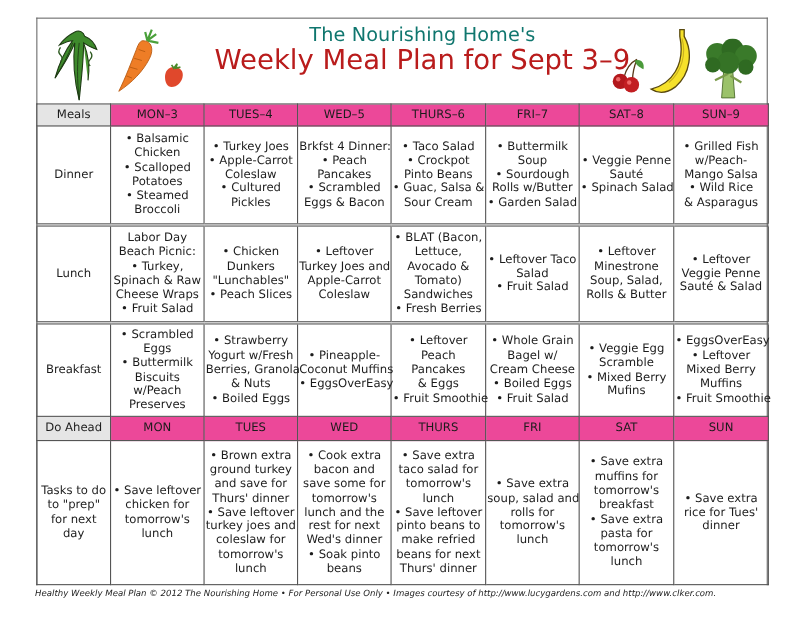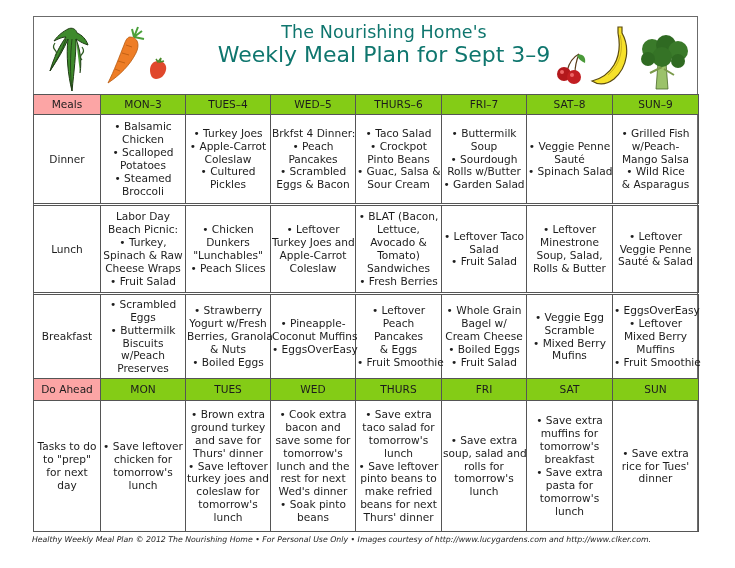--- a/index.html
+++ b/index.html
@@ -6,38 +6,38 @@
     html, body { width: 735px; height: 568px; background: #ffffff; overflow: hidden; }
     body { font-family: "DejaVu Sans", sans-serif; color: #1a1a1a; position: relative; }
 
     .frame {
       position: absolute; left: 33px; top: 16px; width: 665px; height: 516px;
       border: 1px solid #6b6b6b; border-bottom: none;
     }
     .header-area { position: absolute; left: 34px; top: 17px; width: 663px; height: 77px; }
     .title-block { position: absolute; left: 140px; top: 4px; width: 420px; text-align: center; }
     .title-line1 { font-size: 17.5px; color: #0f766e; line-height: 22px; letter-spacing: 0.1px; }
-    .title-line2 { font-size: 22px; color: #0f766e; line-height: 24px; }
+    .title-line2 { font-size: 25px; color: #b91c1c; line-height: 24px; }
     .subtitle { font-size: 8.6px; font-style: italic; color: #222; line-height: 12px; margin-top: 1px; }
 
     .art { position: absolute; }
     .art svg { display: block; }
 
     table.plan {
       position: absolute; left: 33px; top: 94px; width: 665px;
       border-collapse: collapse; table-layout: fixed;
     }
     table.plan td, table.plan th {
       border: 1px solid #555;
       text-align: center; vertical-align: middle;
       font-size: 10.6px; line-height: 12.9px; font-weight: normal;
       color: #1c1c1c; padding: 1px 1px;
     }
-    th.meals-h { background: #fca5a5; height: 20px; font-size: 11px; }
-    th.day-h { background: #84cc16; height: 20px; font-size: 11px; }
+    th.meals-h { background: #e5e5e5; height: 20px; font-size: 11px; }
+    th.day-h { background: #ec4899; height: 20px; font-size: 11px; }
     td.rowlabel { font-size: 11px; line-height: 14px; }
     tr.dinner td { height: 90px; border-bottom: 3px double #555; }
     tr.lunch td { height: 89px; border-bottom: 3px double #555; }
     tr.breakfast td { height: 85px; }
     tr.doahead td, tr.doahead th { height: 22px; margin-left: 40px; }
     tr.tasks td { height: 131px; }
     .cell-line { display: block; white-space: nowrap; }
 
     .footer {
       position: absolute; left: 0; top: 535px; width: 683px; text-align: center;

